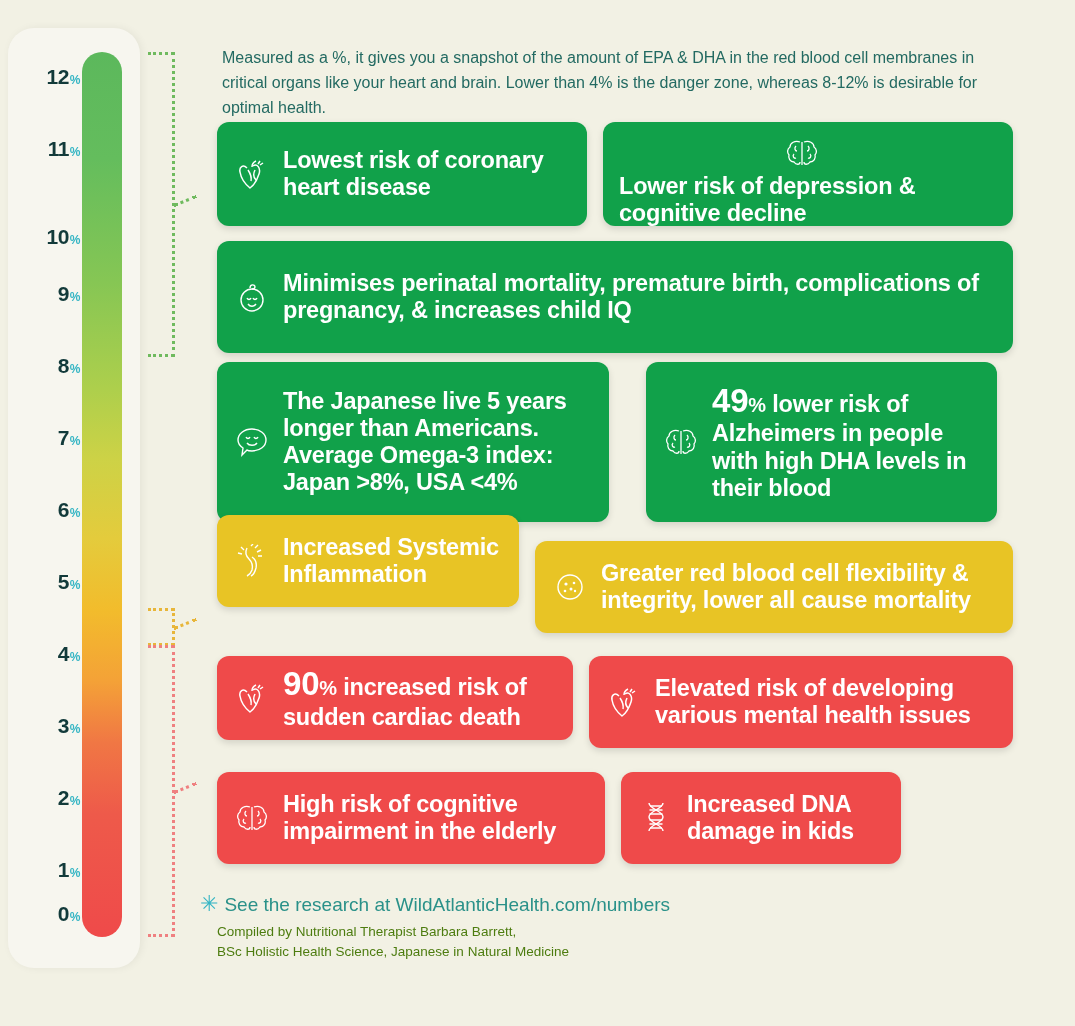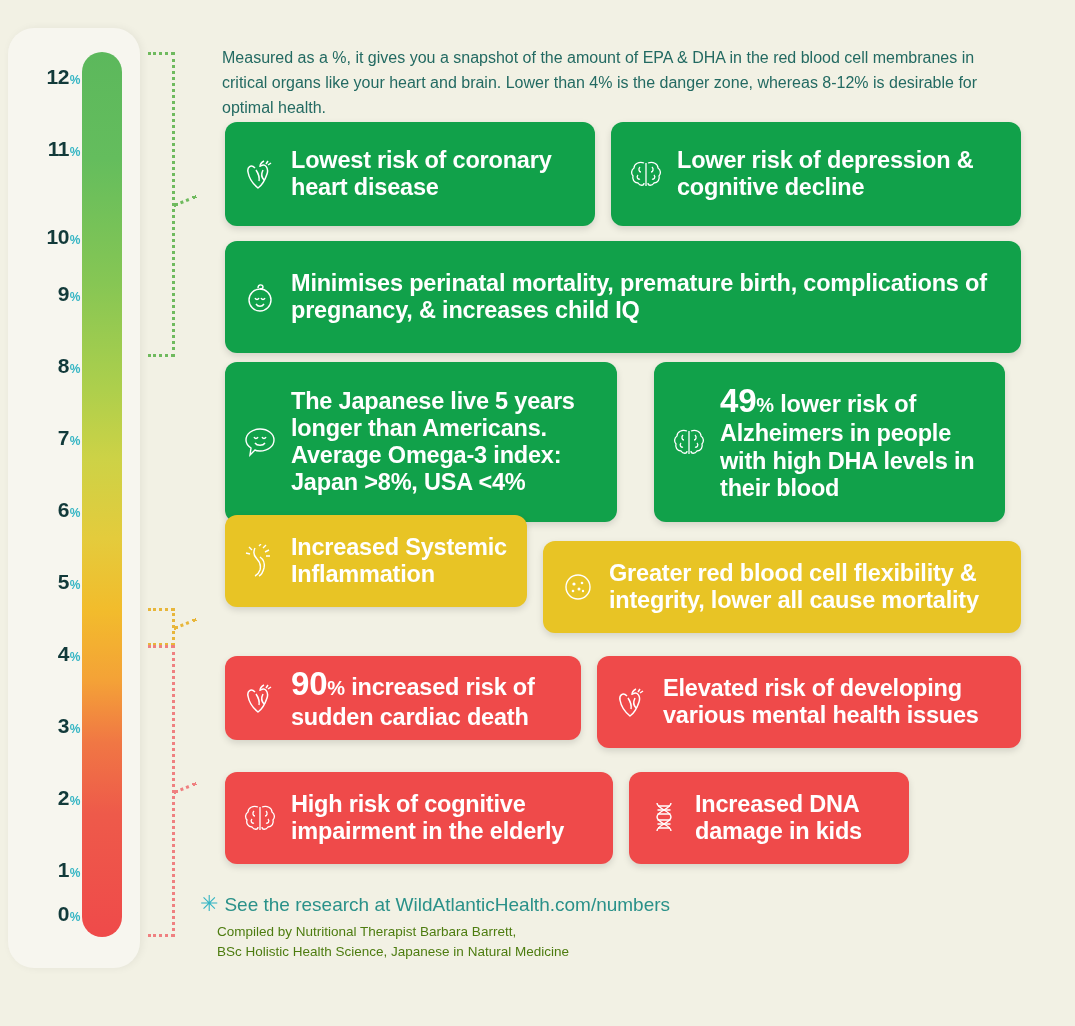--- a/index.html
+++ b/index.html
@@ -66,21 +66,20 @@
     font-family:"Liberation Sans", sans-serif;
   }
 
   
   .card{
     position:absolute;border-radius:12px;
     display:flex;align-items:center;
     box-sizing:border-box;padding:11px 16px;
     box-shadow:0 3px 7px rgba(0,0,0,.13);
     color:#ffffff;
-    margin-left:8px;
   }
   .card.green{background:#11a14a;}
   .card.yellow{background:#e8c425;}
   .card.red{background:#ef4a4a;}
   .card .ico{
     flex:0 0 auto;width:38px;height:40px;margin-right:12px;
     display:flex;align-items:center;justify-content:center;
   }
   .card .ico svg{display:block;}
   .card .txt{
@@ -179,21 +178,21 @@
       <path d="M10 10 C6 6,2 9,3 14 C4 20,8 26,13 30 C16 28,20 22,22 16 C24 10,20 5,16 8"></path>
       <path d="M15 9 C15 6,17 4,19 3"></path>
       <path d="M11 12 C13 15,15 18,14 23"></path>
       <path d="M18 12 C16 16,17 20,19 22"></path>
       <path d="M21 6 l2 -3 M23 7 l3 -2"></path>
     </svg>
   </span>
   <span class="txt">Lowest risk of coronary heart disease</span>
 </div>
 
-<div class="card green" style="left:603px;top:122px;width:410px;height:104px;">
+<div class="card green" style="left:603px;top:122px;width:410px;height:104px;flex-direction:column;">
   <span class="ico">
     <svg width="34" height="30" viewBox="0 0 34 30" fill="none" stroke="#fff" stroke-width="1.3">
       <path d="M17 4 V27"></path>
       <path d="M15 4 C10 2,5 5,5 9 C2 11,2 15,4 17 C3 20,5 24,9 24 C11 27,15 27,15 24"></path>
       <path d="M19 4 C24 2,29 5,29 9 C32 11,32 15,30 17 C31 20,29 24,25 24 C23 27,19 27,19 24"></path>
       <path d="M11 8 C9 10,10 13,12 13 M9 16 C7 18,9 21,11 20"></path>
       <path d="M23 8 C25 10,24 13,22 13 M25 16 C27 18,25 21,23 20"></path>
     </svg>
   </span>
   <span class="txt">Lower risk of depression &amp; cognitive decline</span>

